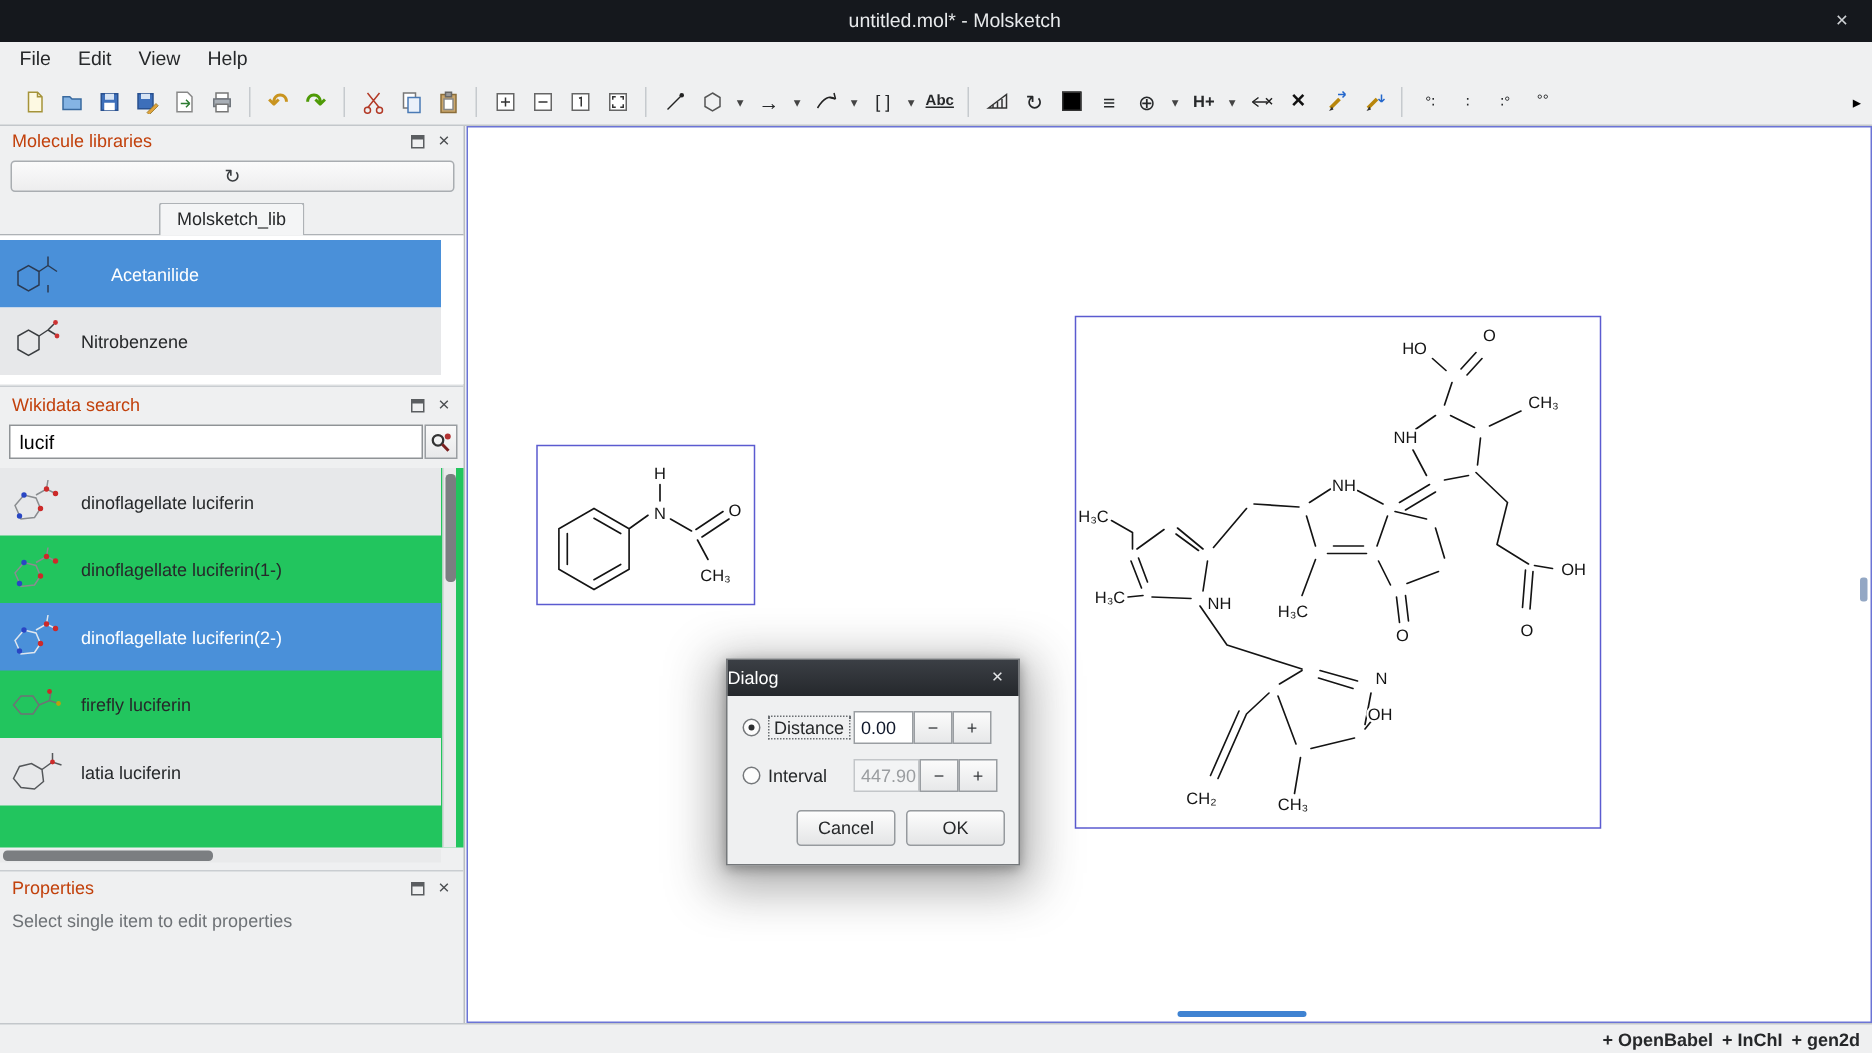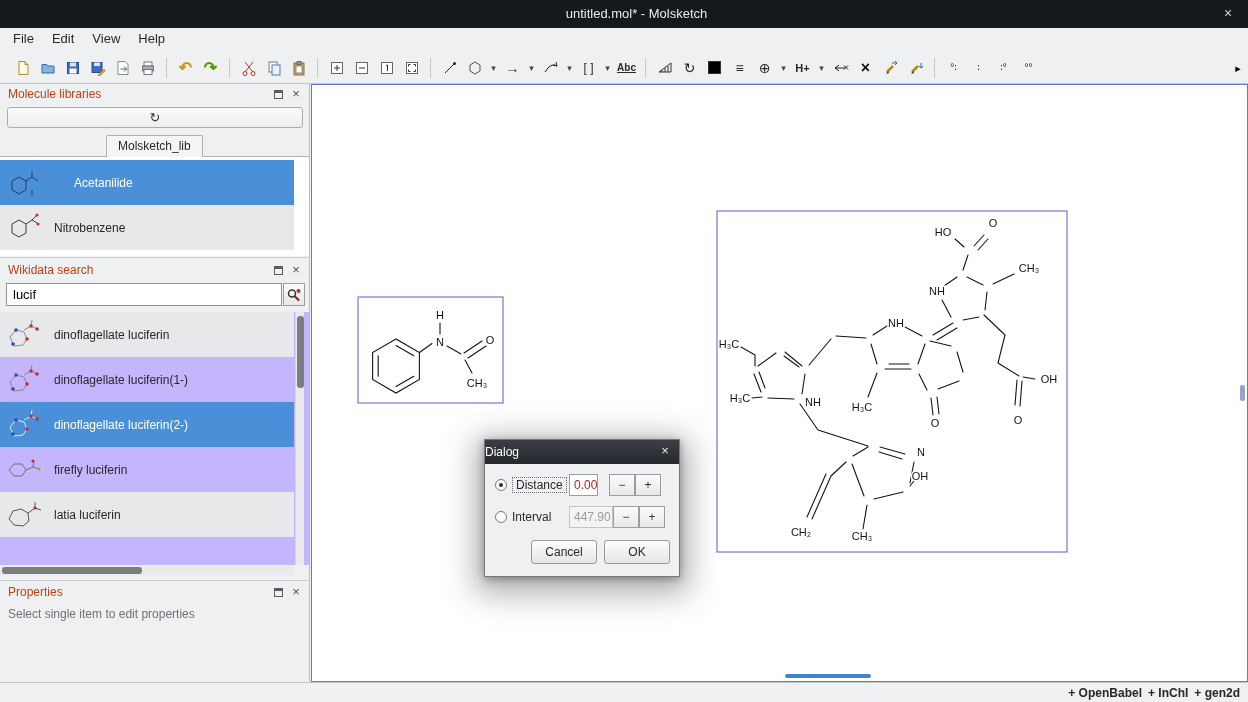--- a/index.html
+++ b/index.html
@@ -42,21 +42,21 @@
   .lib-list { position:absolute; left:0; top:73px; width:309px; height:99px; background:#ffffff; }
   .row { position:absolute; left:0; width:294px; height:45px; display:flex; align-items:center; cursor:default; }
   .row .row-label { font-size:12px; margin-left:8px; color:#26282a; }
   .row.alt { background:#e7e8ea; }
   .row.sel { background:#4a90d9; }
   .row.sel .row-label { color:#ffffff; }
   .thumb { margin-left:4px; flex:0 0 auto; }
   .searchrow { position:absolute; left:0; top:199px; width:309px; height:24px; }
   .search-input { position:absolute; left:6px; top:0; width:276px; height:23px; border:1px solid #8f9396; background:#fff; font-size:13px; padding:2px 6px; font-family:inherit; }
   .search-btn { position:absolute; left:283px; top:0; width:22px; height:23px; border:1px solid #9a9ea2; background:linear-gradient(#fafafa,#e8e9ea); padding:0; display:flex; align-items:center; justify-content:center; }
-  .wd-list { position:absolute; left:0; top:228px; width:309px; height:253px; background:#c4b5fd; }
+  .wd-list { position:absolute; left:0; top:228px; width:309px; height:253px; background:#22c55e; }
   .vscroll { position:absolute; left:295px; top:228px; width:9px; height:253px; background:#e9eaeb; border-left:1px solid #d5d7d9; }
   .vthumb-side { position:absolute; left:1px; top:4px; width:7px; height:72px; background:#7b7e81; border-radius:3px; }
   .hscroll { position:absolute; left:0; top:482px; width:294px; height:9px; background:#e9eaeb; }
   .hthumb-side { position:absolute; left:2px; top:1px; width:140px; height:7px; background:#7b7e81; border-radius:3px; }
   .dock-sep { position:absolute; left:0; width:309px; height:1px; background:#c9cdd1; }
   .prop-text { position:absolute; left:8px; top:523px; font-size:12px; color:#6e7276; }
 
   
   .canvas { position:absolute; left:311px; top:84px; width:937px; height:598px; background:#ffffff; border:1px solid #6b74d6; }
   .mol-svg { position:absolute; left:0; top:0; }
@@ -69,21 +69,21 @@
   
   .dialog { position:absolute; left:172px; top:354px; width:196px; height:138px; background:#eff0f1; border:1px solid #75787b; box-shadow:0 8px 30px 8px rgba(50,50,50,.40), 0 2px 8px rgba(0,0,0,.35); }
   .dialog-titlebar { position:relative; height:24px; background:linear-gradient(#3b3f45,#25282c); }
   .dialog-title { display:block; text-align:left; line-height:24px; font-size:12px; font-weight:normal; color:#fff; }
   .dialog-close { position:absolute; right:6px; top:3px; width:16px; height:17px; line-height:16px; text-align:center; color:#e4e6e8; font-size:13px; cursor:pointer; }
   .dlg-row { position:absolute; left:10px; height:22px; display:flex; align-items:center; }
   .radio { width:12px; height:12px; border:1px solid #75787b; border-radius:50%; background:#fdfdfd; display:inline-block; position:relative; }
   .radio.checked::after { content:""; position:absolute; left:3px; top:3px; width:4px; height:4px; border-radius:50%; background:#2d2f31; }
   .dlg-label { font-size:12px; margin-left:5px; color:#26282a; }
   .dlg-label.focus { border:1px dotted #6a6e72; padding:0 3px; }
-  .spin { position:absolute; width:29px; height:22px; border:1px solid #9a9ea2; background:#fff; font-size:12px; padding:3px 4px; color:#b91c1c; }
+  .spin { position:absolute; width:40px; height:22px; border:1px solid #9a9ea2; background:#fff; font-size:12px; padding:3px 4px; color:#0f172a; }
   .spin.disabled { color:#9a9da0; background:#f3f4f5; border-color:#c3c6c9; }
   .spinbtn { position:absolute; width:26px; height:22px; border:1px solid #9a9ea2; background:linear-gradient(#fbfbfb,#e7e8e9); font-size:12px; color:#34373a; padding:0; }
   .dlg-btn { position:absolute; top:100px; width:66px; height:24px; border:1px solid #969a9e; border-radius:3px; background:linear-gradient(#fdfdfd,#e4e5e6); font-size:12px; color:#26282a; }
 
   
   .statusbar { position:absolute; left:0; top:682px; width:1248px; height:20px; background:#eff0f1; border-top:1px solid #c3c7cb; display:flex; justify-content:flex-end; align-items:center; padding-right:8px; gap:6px; }
   .status-item { font-size:12px; color:#26282a; font-weight:bold; }
 </style>
 </head>
 <body>

